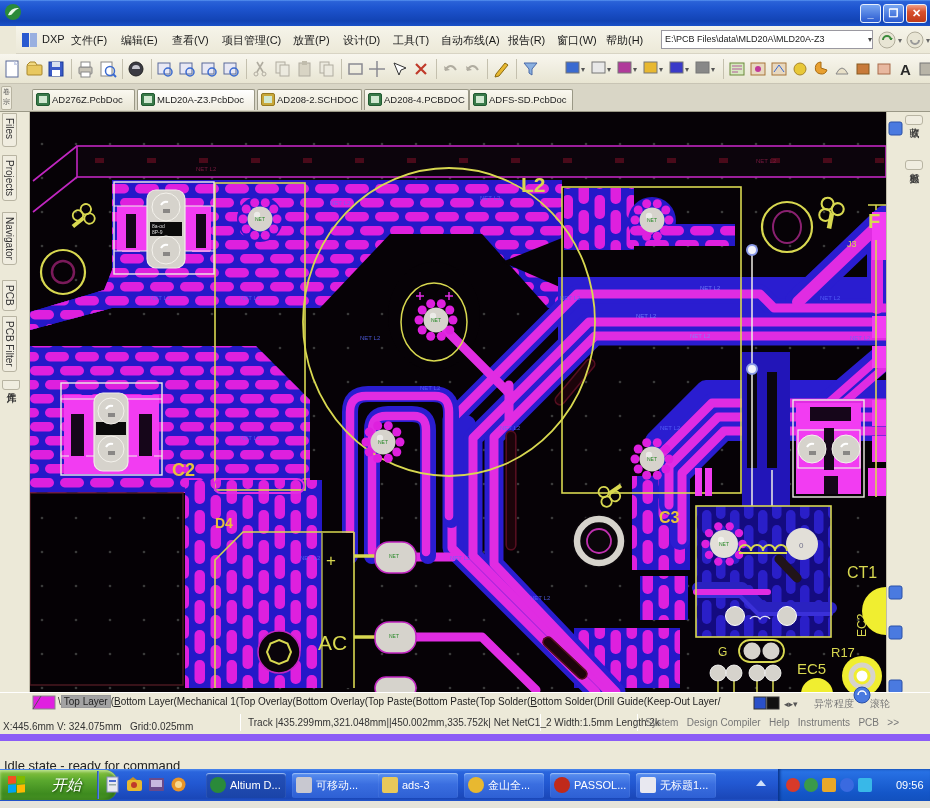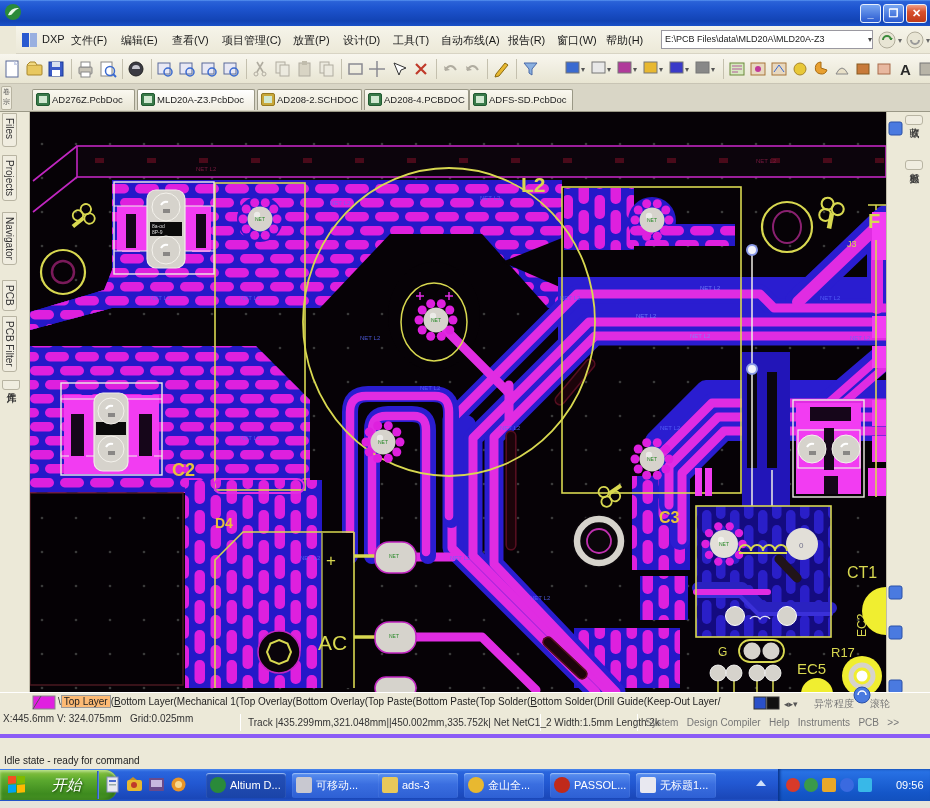--- a/index.html
+++ b/index.html
@@ -18,21 +18,21 @@
 #toolbar{left:0;top:54px;width:930px;height:30px;background:linear-gradient(180deg,#f8f6ee,#e8e5d2);border-bottom:1px solid #c8c4b4}
 #tabbar{left:0;top:84px;width:930px;height:28px;background:#d9d6c6;border-bottom:1px solid #9a9886}
 .dtab{top:5px;height:21px;background:linear-gradient(180deg,#faf8f0,#e8e5d4);border:1px solid #9a9886;border-bottom:none;border-radius:2px 2px 0 0;font-size:9.5px;color:#222;line-height:20px;padding-left:19px;white-space:nowrap;overflow:hidden}
 .dtab .ti{position:absolute;left:3px;top:3px;width:14px;height:13px;background:#3a7a4a;border:1px solid #205a30;border-radius:2px}
 .dtab .ti:after{content:"";position:absolute;left:2px;top:2px;width:8px;height:7px;background:#d0e8d0}
 #lstrip{left:0;top:112px;width:30px;height:580px;background:#ece9d8;border-right:1px solid #c0bcaa}
 #rstrip{left:886px;top:112px;width:44px;height:580px;background:#ece9d8;border-left:1px solid #c0bcaa}
 .vtab{position:absolute;writing-mode:vertical-lr;font-size:10px;color:#333;background:#f0ede0;border:1px solid #b8b4a2;border-radius:0 0 3px 3px;padding:4px 1px;left:2px;white-space:nowrap}
 #layerbar{left:0;top:692px;width:930px;height:20px;background:#ece9d8;border-top:1px solid #fff;font-size:10px;color:#222}
 #status1{left:0;top:712px;width:930px;height:22px;background:#ece9d8;font-size:10px;color:#333}
-#status2{left:0;top:734px;width:930px;height:41px;background:#ece9d8;border-top:4px solid #8b5cf6;font-size:10px;color:#222}
+#status2{left:0;top:734px;width:930px;height:41px;background:#ece9d8;border-top:7px solid #8b5cf6;font-size:13px;color:#222}
 #taskbar{left:0;top:769px;width:930px;height:32px;background:linear-gradient(180deg,#4a86ec 0%,#2a65dd 9%,#2258d2 45%,#1a47b8 92%,#2456cc 100%)}
 #bstrip{left:0;top:801px;width:930px;height:7px;background:#e6e4da}
 #startbtn{left:0;top:770px;width:117px;height:30px;border-radius:0 12px 12px 0;background:linear-gradient(180deg,#8cc63f 0%,#5aa82e 35%,#3d8a1e 80%,#4a9626 100%);box-shadow:inset 0 2px 3px #c0e890,inset -3px 0 4px #2a6a12;color:#fff;font-size:15px;font-weight:normal;font-style:italic;text-shadow:1px 1px 2px #1a4a0a;text-align:center;line-height:29px}
 .tbtn{top:773px;height:25px;border-radius:3px;background:linear-gradient(180deg,#5a90f0,#3a6ee0 45%,#2e60d4);box-shadow:inset 0 1px 1px #9ec0f8;color:#fff;font-size:11px;line-height:24px;padding-left:24px;white-space:nowrap;overflow:hidden}
 .tbtn .tico{position:absolute;left:4px;top:4px;width:16px;height:16px;border-radius:2px}
 #tray{left:778px;top:769px;width:152px;height:48px;background:linear-gradient(180deg,#2a74e8,#1456c8 50%,#0e46aa);box-shadow:inset 2px 0 3px #0a3488;color:#fff;font-size:11px}
 .qico{top:776px;width:17px;height:17px;border-radius:2px;position:absolute}
 </style></head>
 <body>
 <div id="app">
@@ -624,38 +624,38 @@
 <text x="300" y="560" font-size="6" fill="#5a6aff" opacity="0.8">NET L2</text>
 <text x="700" y="290" font-size="6" fill="#7a8aff" opacity="0.8">NET L2</text>
 <text x="850" y="340" font-size="6" fill="#5a6aff" opacity="0.8">NET L2</text>
     </svg>
   <div id="layerbar" class="abs">
     <svg class="abs" style="left:0;top:0" width="930" height="20" viewBox="0 0 930 20">
       <rect x="0" y="0" width="930" height="20" fill="#ece9d8"></rect>
       <rect x="33" y="3" width="22" height="13" fill="#e020e0" stroke="#888"></rect>
       <path d="M33,16l8,-13" stroke="#555" stroke-width="1" fill="none"></path>
     </svg>
-    <div class="abs" style="left:58px;top:3px;white-space:nowrap;font-size:10px">\<span style="background:#fdba74;padding:0 2px;border:1px solid #999">Top Layer</span>(<u>B</u>ottom Layer(Mechanical 1(Top Overlay(Bottom Overlay(Top Paste(Bottom Paste(Top Solder(<u>B</u>ottom Solder(Drill Guide(Keep-Out Layer/</div>
+    <div class="abs" style="left:58px;top:3px;white-space:nowrap;font-size:10px">\<span style="background:#a3a3a3;padding:0 2px;border:1px solid #999">Top Layer</span>(<u>B</u>ottom Layer(Mechanical 1(Top Overlay(Bottom Overlay(Top Paste(Bottom Paste(Top Solder(<u>B</u>ottom Solder(Drill Guide(Keep-Out Layer/</div>
     <svg class="abs" style="left:752px;top:2px" width="178" height="17" viewBox="0 0 178 17">
         <rect x="2" y="2" width="12" height="12" fill="#2a50c8" stroke="#333"></rect>
         <rect x="15" y="2" width="12" height="12" fill="#111" stroke="#333"></rect>
         <text x="32" y="12" font-size="9" fill="#555">◂▸▾</text>
         <text x="62" y="12" font-size="10" fill="#777">异常程度</text>
         <text x="118" y="12" font-size="10" fill="#777">滚轮</text>
       </svg>
     <svg class="abs" style="left:852px;top:-8px" width="20" height="20" viewBox="0 0 20 20">
         <circle cx="10" cy="10" r="8" fill="#4a7ae0" stroke="#2a50a8"></circle>
         <path d="M6,10a4,4 0 1 1 8,0" stroke="#fff" fill="none" stroke-width="1.5"></path>
       </svg>
   </div>
   <div id="status1" class="abs">
     <div class="abs" style="left:240px;top:2px;width:1px;height:17px;background:#c8c4b4;border-right:1px solid #fff"></div>
       <div class="abs" style="left:540px;top:2px;width:1px;height:17px;background:#c8c4b4;border-right:1px solid #fff"></div>
       <div class="abs" style="left:637px;top:2px;width:1px;height:17px;background:#c8c4b4;border-right:1px solid #fff"></div>
-    <div class="abs" style="left:3px;top:1px">X:445.6mm V: 324.075mm&nbsp;&nbsp;&nbsp;Grid:0.025mm</div>
+    <div class="abs" style="left:3px;top:9px">X:445.6mm V: 324.075mm&nbsp;&nbsp;&nbsp;Grid:0.025mm</div>
     <div class="abs" style="left:248px;top:5px">Track |435.299mm,321.048mm||450.002mm,335.752k| Net NetC1_2 Width:1.5mm Length:2k</div>
     <div class="abs" style="left:645px;top:5px;color:#777">System&nbsp;&nbsp;&nbsp;Design Compiler&nbsp;&nbsp;&nbsp;Help&nbsp;&nbsp;&nbsp;Instruments&nbsp;&nbsp;&nbsp;PCB&nbsp;&nbsp;&nbsp;&gt;&gt;</div>
   </div>
   <div id="status2" class="abs">
       <div class="abs" style="left:4px;top:17px">Idle state - ready for command</div>
     </div>
   <div id="taskbar" class="abs"></div>
   <div id="startbtn" class="abs"><svg style="position:absolute;left:8px;top:6px" width="18" height="18" viewBox="0 0 18 18">
         <rect x="0" y="0" width="8" height="8" fill="#f25022" transform="skewY(-6)"></rect>
         <rect x="9" y="0" width="8" height="8" fill="#7fba00" transform="skewY(-6) translate(0,1)"></rect>

